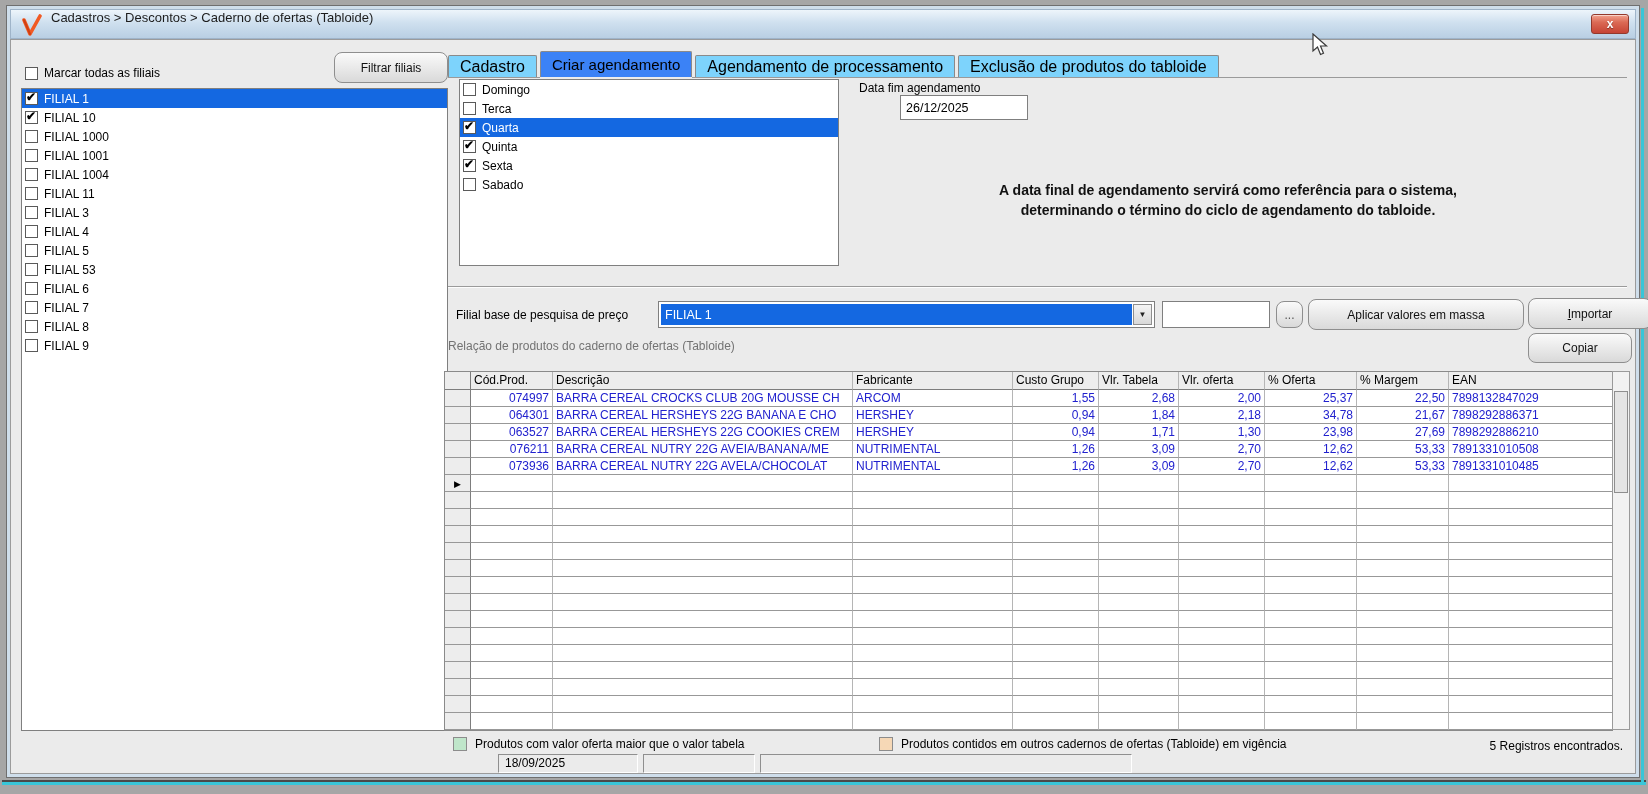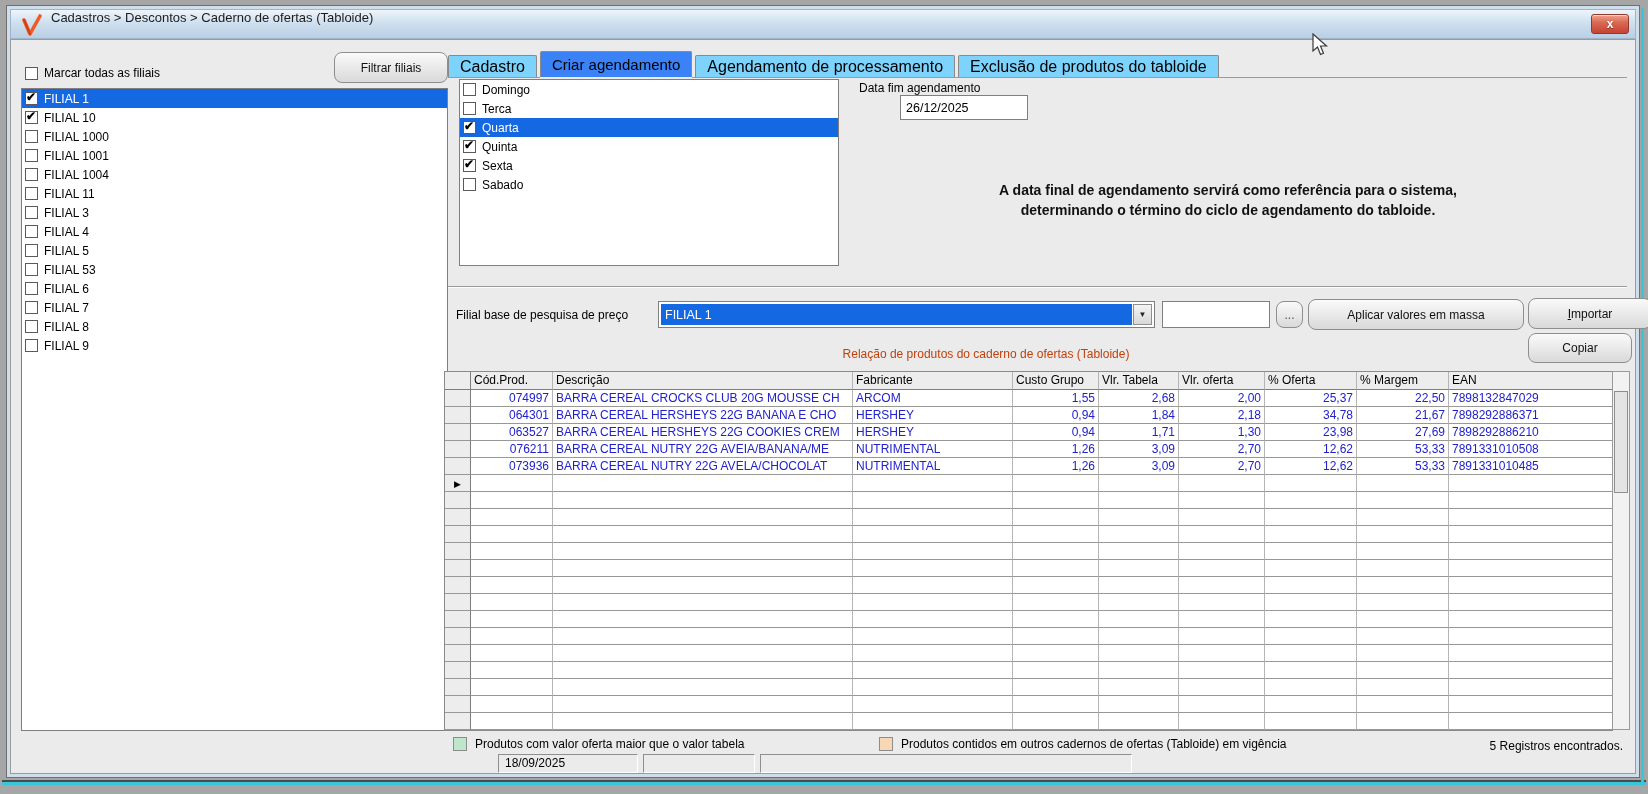--- a/index.html
+++ b/index.html
@@ -71,21 +71,21 @@
   .combo-sel { flex:1; background:#1468e1; color:#fff; display:flex; align-items:center; padding-left:4px; font-size:12.5px; }
   .combo-arrow { width:19px; margin-left:1px; background:linear-gradient(#f4f4f4,#d8d8d8); border:1px solid #8e8e8e;
                  display:flex; align-items:center; justify-content:center; font-size:8px; color:#222; }
   .code-field { position:absolute; left:1151px; top:261px; width:108px; height:27px; border:1px solid #7f7f7f;
                 background:#fff; font-family:"Liberation Sans",sans-serif; padding:0 4px; }
   .dots-btn   { left:1265px; top:261px; width:27px; height:27px; color:#555; }
   .apply-btn  { left:1297px; top:259px; width:216px; height:31px; }
   .import-btn { left:1517px; top:258px; width:124px; height:31px; }
   .copy-btn   { left:1517px; top:293px; width:104px; height:30px; }
 
-  .grid-title { position:absolute; left:437px; top:299px; width:1076px; text-align:center; color:#c2410c;margin-top:8px; }
+  .grid-title { position:absolute; left:437px; top:299px; width:1076px; text-align:left; color:#737373; }
 
   
   .ptable { position:absolute; left:433px; top:331px; width:1169px; border:1px solid #8a8a8a; background:#fff; }
   .trow { display:grid; }
   .trow > div { border-right:1px solid #b5b5b5; border-bottom:1px solid #989898; height:17px; line-height:16px;
                 padding:0 3px; overflow:hidden; white-space:nowrap; }
   .trow.thead > div { background:#ededed; border-bottom:1px solid #7d7d7d; height:18px; line-height:17px; color:#000; }
   .trow .ind { background:#ededed; border-right:1px solid #7d7d7d; padding:0; text-align:center; }
   .trow .r { text-align:right; }
   .drow > div:not(.ind) { color:#2121ce; }

